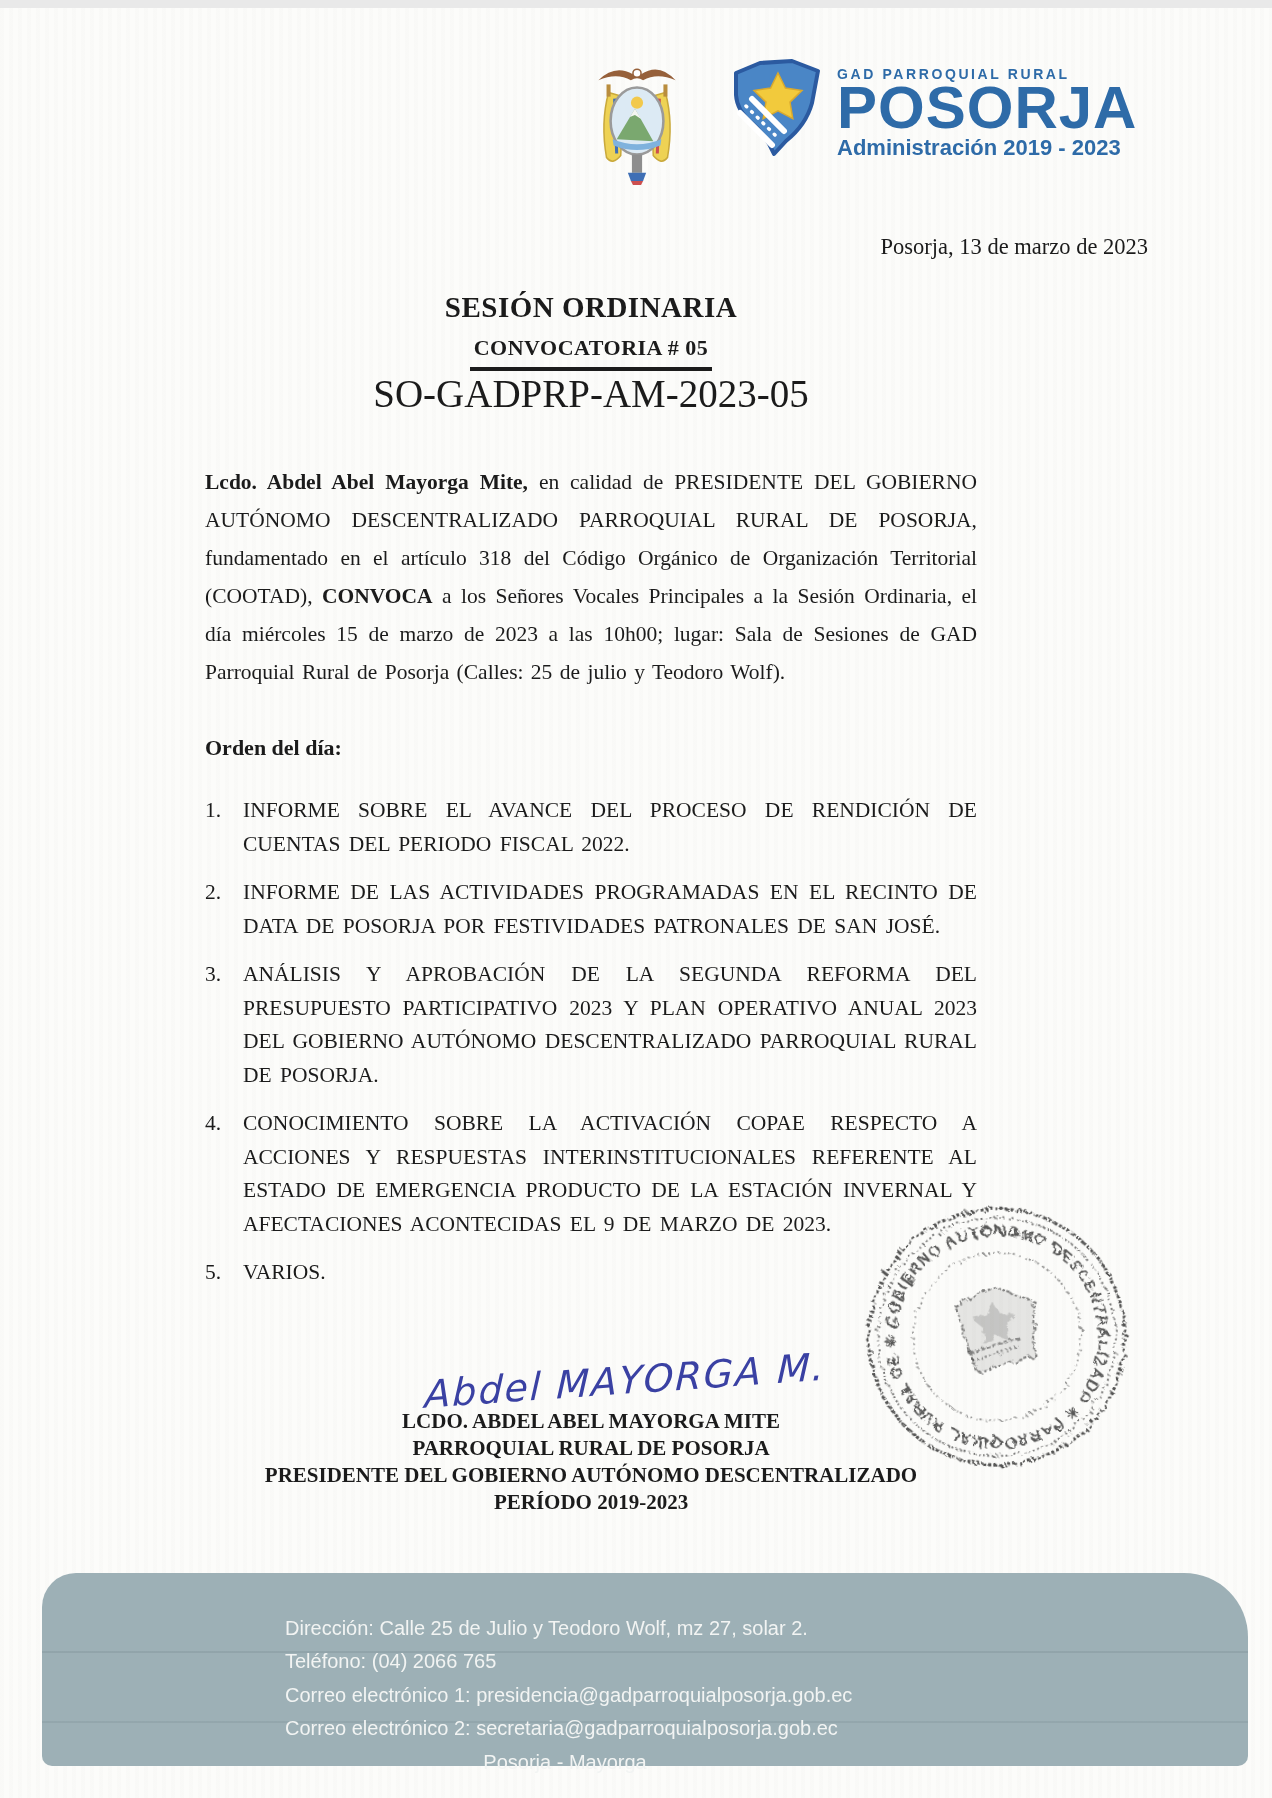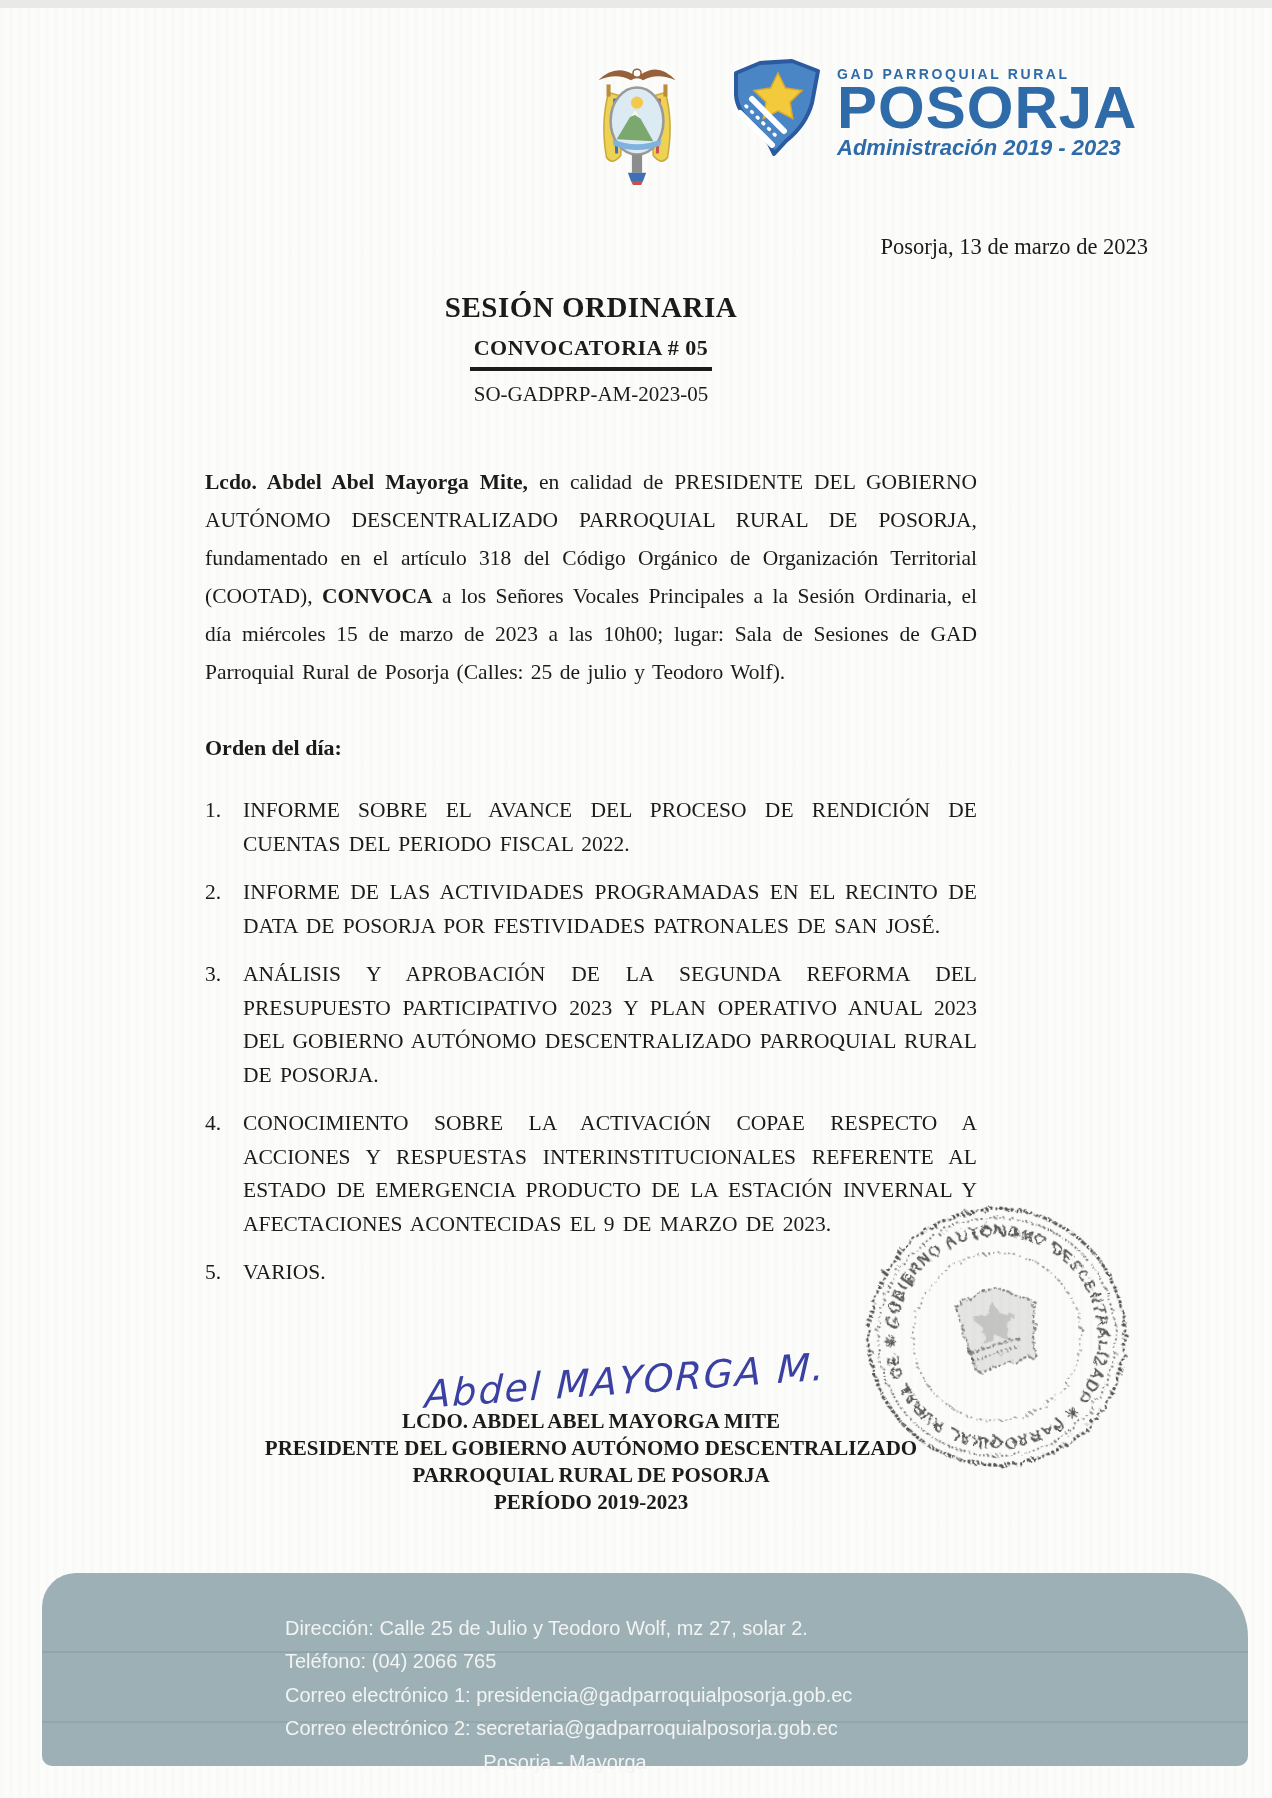--- a/index.html
+++ b/index.html
@@ -11,28 +11,28 @@
     font-family:"Liberation Serif","DejaVu Serif",serif;
     color:#1b1b1b;
   }
   
   .coat{position:absolute;left:592px;top:50px;width:90px;height:127px;}
   .plogo{position:absolute;left:726px;top:48px;width:330px;height:120px;}
   .plogo-shield{position:absolute;left:0;top:2px;width:100px;height:102px;}
   .plogo-text{position:absolute;left:111px;top:10px;width:220px;font-family:"Liberation Sans",sans-serif;}
   .plogo-tagline{font-size:14px;font-weight:bold;letter-spacing:2.6px;color:#2e6ba8;white-space:nowrap;}
   .plogo-name{font-size:60px;font-weight:bold;letter-spacing:1px;color:#2e6ba8;line-height:48px;margin-top:2px;white-space:nowrap;}
-  .plogo-admin{font-size:22px;font-weight:bold;font-style:italic;color:#2e6ba8;margin-top:3px;white-space:nowrap;}
+  .plogo-admin{font-size:22px;font-weight:bold;color:#2e6ba8;margin-top:3px;white-space:nowrap;}
   
   .date{position:absolute;top:226px;right:124px;font-size:22.5px;}
   .titles{position:absolute;left:205px;top:281px;width:772px;text-align:center;}
   .title-session{font-size:29px;font-weight:bold;letter-spacing:.5px;line-height:36px;margin-bottom:6px;}
   .title-conv{display:inline-block;font-size:22px;font-weight:bold;letter-spacing:.5px;line-height:34px;
     border-bottom:4px solid #1c1c1c;padding:0 4px 2px 4px;margin-bottom:6px;}
-  .title-code{font-size:21px;line-height:34px;}
+  .title-code{font-size:39px;line-height:34px;}
   .intro{position:absolute;left:205px;top:455px;width:772px;margin:0;
     font-size:21.5px;line-height:38px;text-align:justify;word-spacing:2px;}
   .agenda-heading{position:absolute;left:205px;top:727px;font-size:22px;font-weight:bold;}
   .agenda{position:absolute;left:205px;top:786px;width:772px;}
   .agenda .item{display:flex;margin-bottom:15px;font-size:21.5px;line-height:33.5px;}
   .agenda .num{flex:0 0 38px;}
   .agenda .txt{flex:1;text-align:justify;word-spacing:3px;}
   
   .sig-script{position:absolute;left:420px;top:1336px;width:400px;height:72px;}
   .sig-block{position:absolute;left:205px;top:1400px;width:772px;text-align:center;
@@ -134,22 +134,22 @@
   </div>
 
   <div class="sig-script">
     <svg viewBox="0 0 400 72" width="400" height="72">
       <text x="8" y="50" font-family="DejaVu Sans, sans-serif" font-style="italic" font-size="38" fill="#3a41a3" letter-spacing="2" transform="rotate(-4 200 36) skewX(-6)">Abdel MAYORGA M.</text>
     </svg>
   </div>
 
   <div class="sig-block">
     <div>LCDO. ABDEL ABEL MAYORGA MITE</div>
+    <div>PARROQUIAL RURAL DE POSORJA</div>
     <div>PRESIDENTE DEL GOBIERNO AUTÓNOMO DESCENTRALIZADO</div>
-    <div>PARROQUIAL RURAL DE POSORJA</div>
     <div>PERÍODO 2019-2023</div>
   </div>
 
   <div class="stamp">
     <svg viewBox="0 0 282 276" width="282" height="276">
       <defs>
         <filter id="rough" x="-10%" y="-10%" width="120%" height="120%">
           <feTurbulence type="fractalNoise" baseFrequency="0.11" numOctaves="3" seed="7" result="n"></feTurbulence>
           <feDisplacementMap in="SourceGraphic" in2="n" scale="8"></feDisplacementMap>
         </filter>

